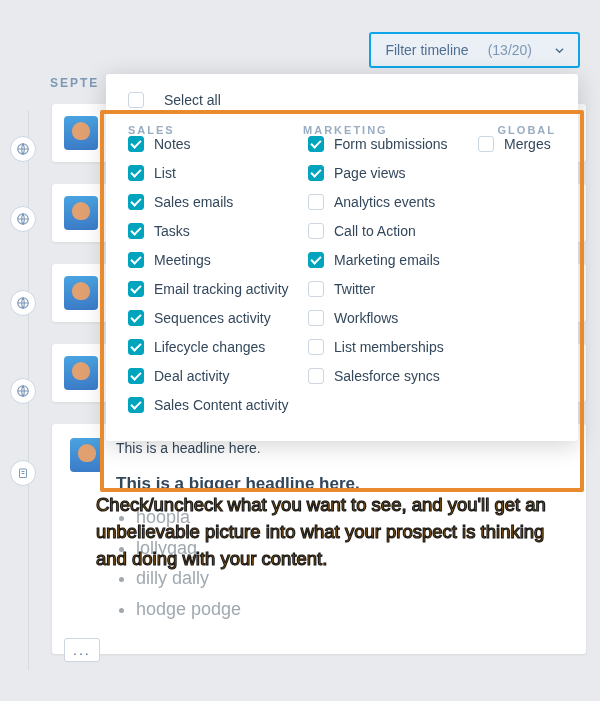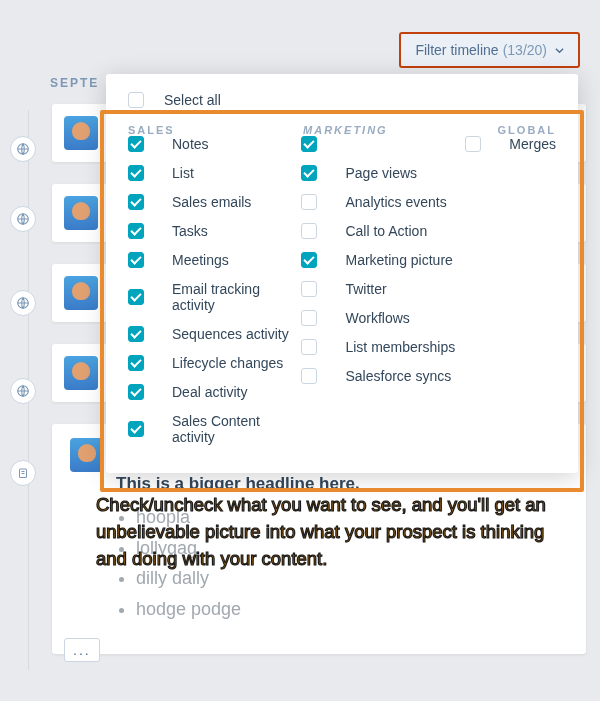--- a/index.html
+++ b/index.html
@@ -41,28 +41,28 @@
   .content {
     margin-left: 42px;
     padding-top: 28px;
     position: relative;
   }
   .filter-btn {
     position: absolute;
     right: 6px;
     top: 32px;
     background: #eaf0f6;
-    border: 2px solid #c2410c;
+    border: 2px solid #0ea5e9;
     color: #506e91;
     padding: 8px 14px;
     border-radius: 3px;
     font-size: 14px;
     display: flex;
     align-items: center;
-    gap: 4px;
+    gap: 19px;
     cursor: pointer;
   }
   .filter-btn .count { color: #7c98b6; }
   .caret { margin-left: 4px; }
   .month {
     font-size: 12px;
     letter-spacing: 2px;
     color: #7c98b6;
     font-weight: 600;
     margin-top: 48px;
@@ -162,26 +162,26 @@
     font-weight: 600;
   }
   .cols {
     display: flex;
   }
   .col { display: flex; flex-direction: column; gap: 13px; }
   .col.sales { width: 180px; }
   .col.marketing { width: 170px; }
   .col.global { flex: 1; }
   .col-headers .h.sales { width: 180px; }
-  .col-headers .h.marketing { width: 200px; font-style: italic; }
+  .col-headers .h.marketing { width: 200px; }
   .col-headers .h.global { flex: 1; }
   .opt {
     display: flex;
     align-items: center;
-    gap: 28px;
+    gap: 10px;
     font-size: 14px;
     color: #33475b;
     cursor: pointer;
   }
   .cb {
     width: 16px;
     height: 16px;
     border-radius: 3px;
     border: 1px solid #cbd6e2;
     background: #fff;
@@ -351,36 +351,37 @@
             <span>Deal activity</span>
           </div>
           <div class="opt">
             <span class="cb checked"></span>
             <span>Sales Content activity</span>
           </div>
         </div>
       <div class="col marketing" id="col-marketing">
           <div class="opt">
             <span class="cb checked"></span>
+            <span>Form submissions</span>
           </div>
           <div class="opt">
             <span class="cb checked"></span>
             <span>Page views</span>
           </div>
           <div class="opt">
             <span class="cb"></span>
             <span>Analytics events</span>
           </div>
           <div class="opt">
             <span class="cb"></span>
             <span>Call to Action</span>
           </div>
           <div class="opt">
             <span class="cb checked"></span>
-            <span>Marketing picture</span>
+            <span>Marketing emails</span>
           </div>
           <div class="opt">
             <span class="cb"></span>
             <span>Twitter</span>
           </div>
           <div class="opt">
             <span class="cb"></span>
             <span>Workflows</span>
           </div>
           <div class="opt">

